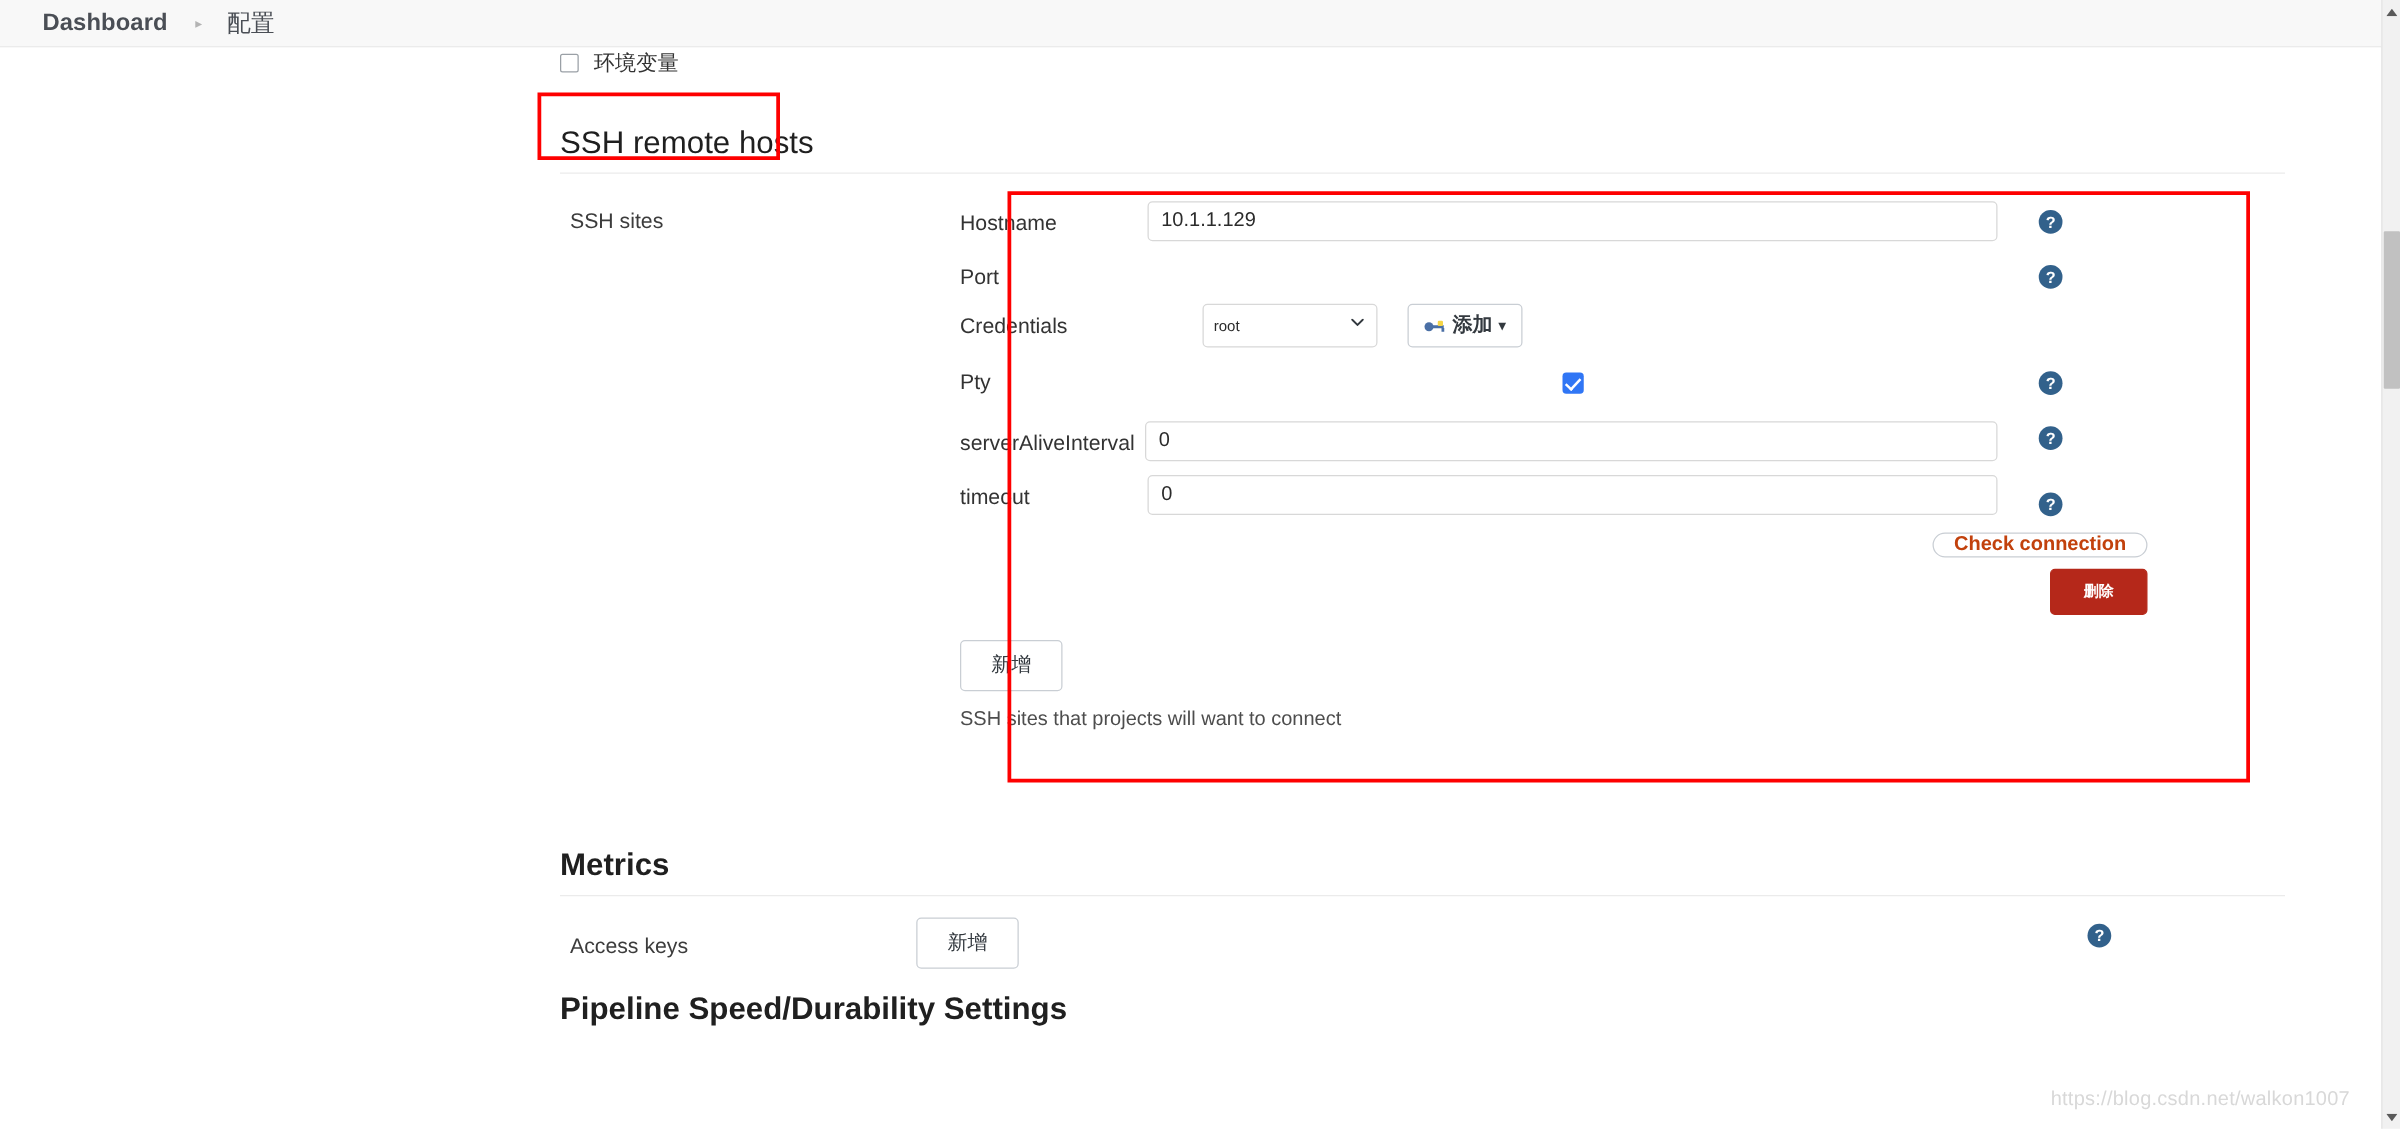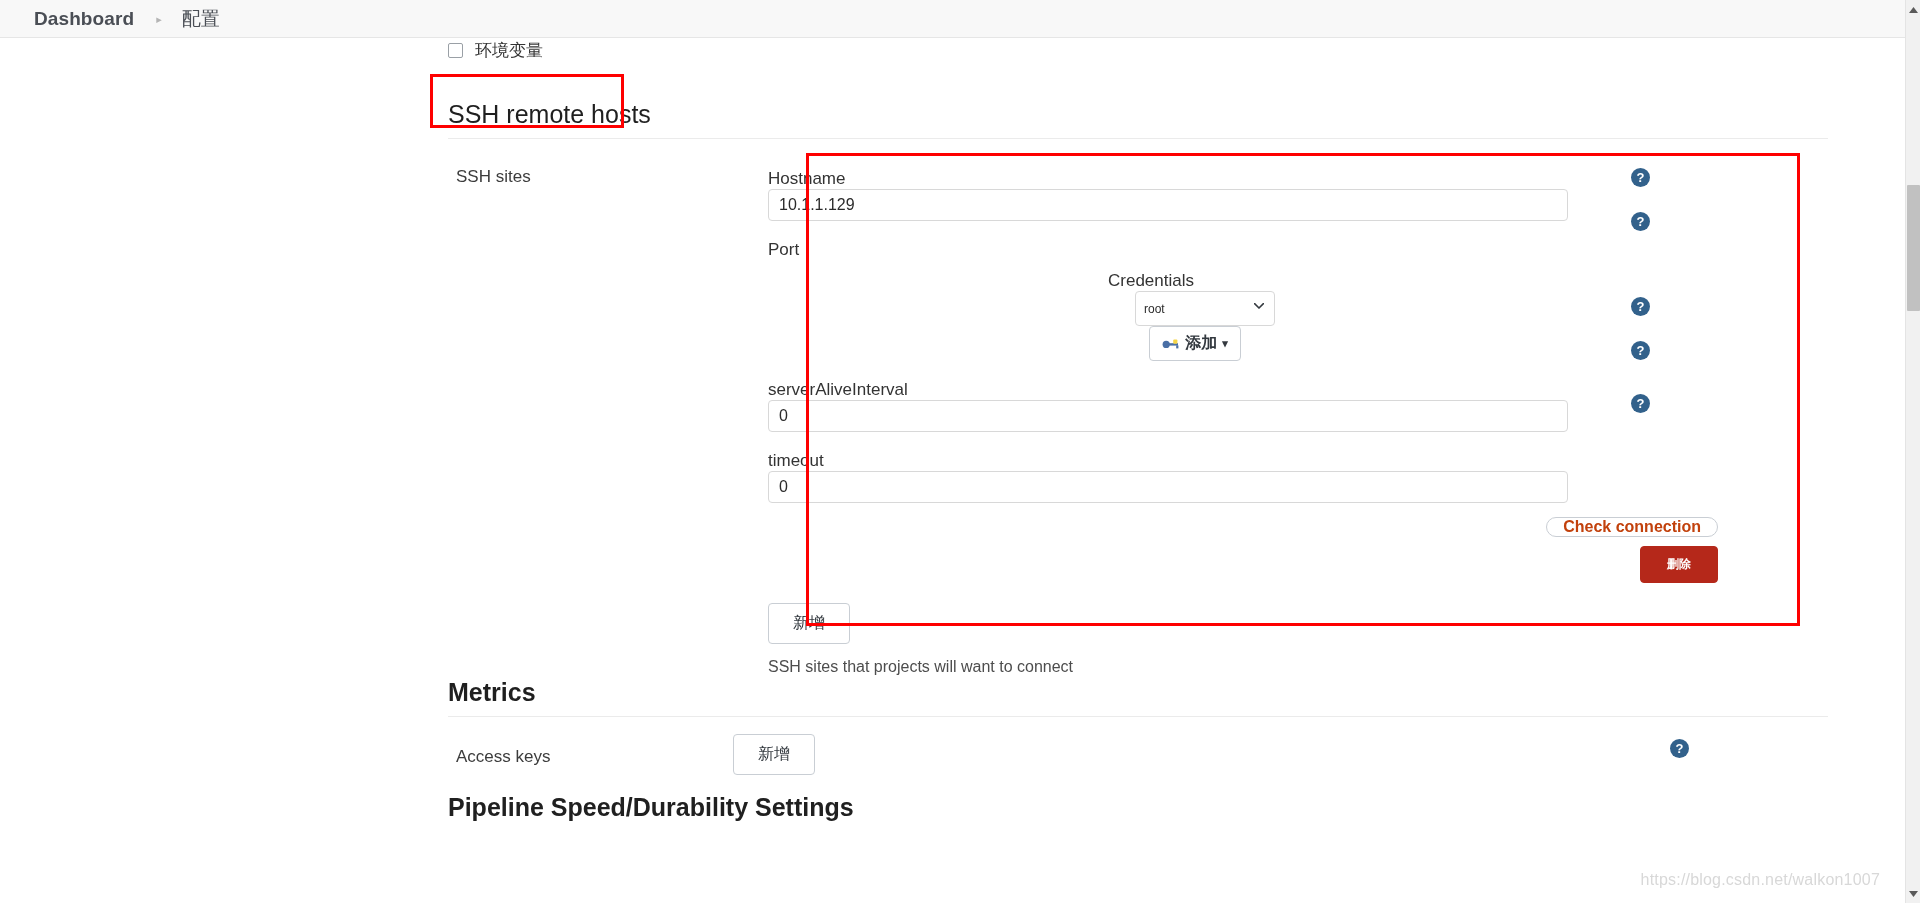--- a/index.html
+++ b/index.html
@@ -95,21 +95,20 @@
     border-bottom: none;
     color: #202020;
     font-weight: 600;
   }
 
   
   .row {
     display: flex;
     align-items: flex-start;
     position: relative;
-    flex-direction: column;
   }
   .row-label {
     font-size: 17px;
     color: #3c3c3c;
     padding-top: 6px;
   }
 
   .field-label {
     width: 150px;
     font-size: 17px;
@@ -327,20 +326,26 @@
                 <circle cx="4.2" cy="7.4" r="3.6" fill="#4a6fa5"></circle>
                 <rect x="6.5" y="6.2" width="9.5" height="2.4" fill="#4a6fa5"></rect>
                 <rect x="11.2" y="2.5" width="4.2" height="4.2" rx="1" fill="#f5d547"></rect>
                 <rect x="14.2" y="8.4" width="2.2" height="3" fill="#4a6fa5"></rect>
               </svg>
               <span>添加</span>
               <span style="font-size:11px; color:#33393f;">▾</span>
             </button>
           </div>
 
+          <div class="row" style="margin-bottom:14px; height:34px; align-items:center;">
+            <div class="field-label" style="padding-top:0;">Pty</div>
+            <div style="width:800px; display:flex; justify-content:center;">
+              <span class="chk"></span>
+            </div>
+          </div>
 
           <div class="row" style="margin-bottom:11px;">
             <div class="field-label" style="width:148px;">serverAliveInterval</div>
             <input class="txt" style="width: 800px;" type="text" value="0">
           </div>
 
           <div class="row" style="margin-bottom:11px;">
             <div class="field-label">timeout</div>
             <input class="txt" style="width: 800px;" type="text" value="0">
           </div>

